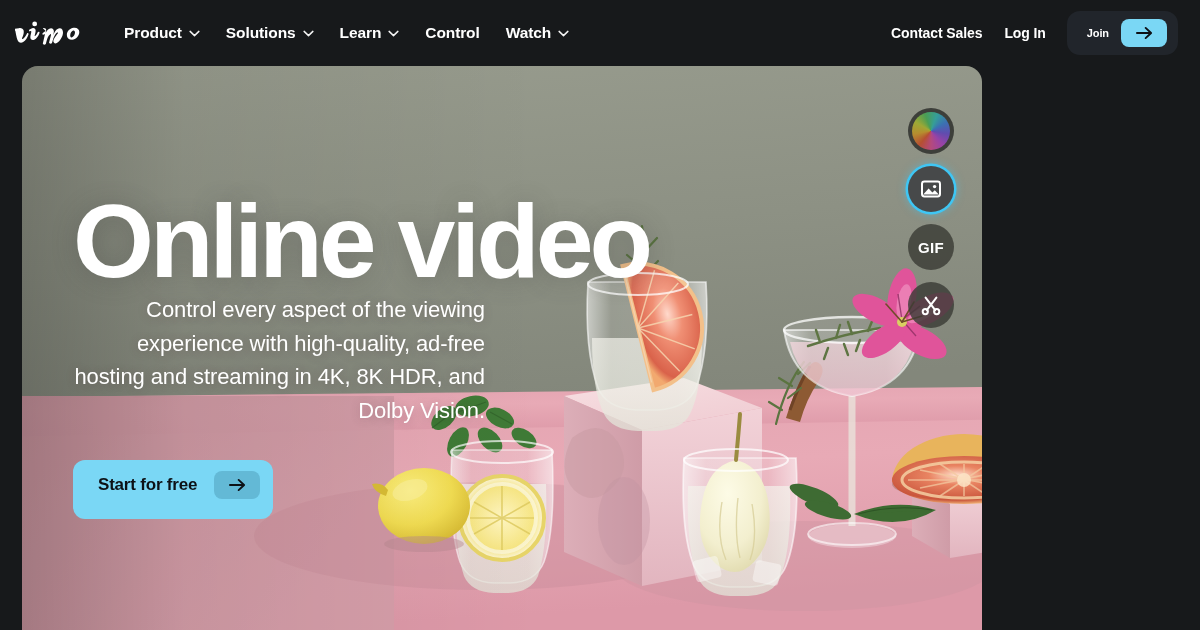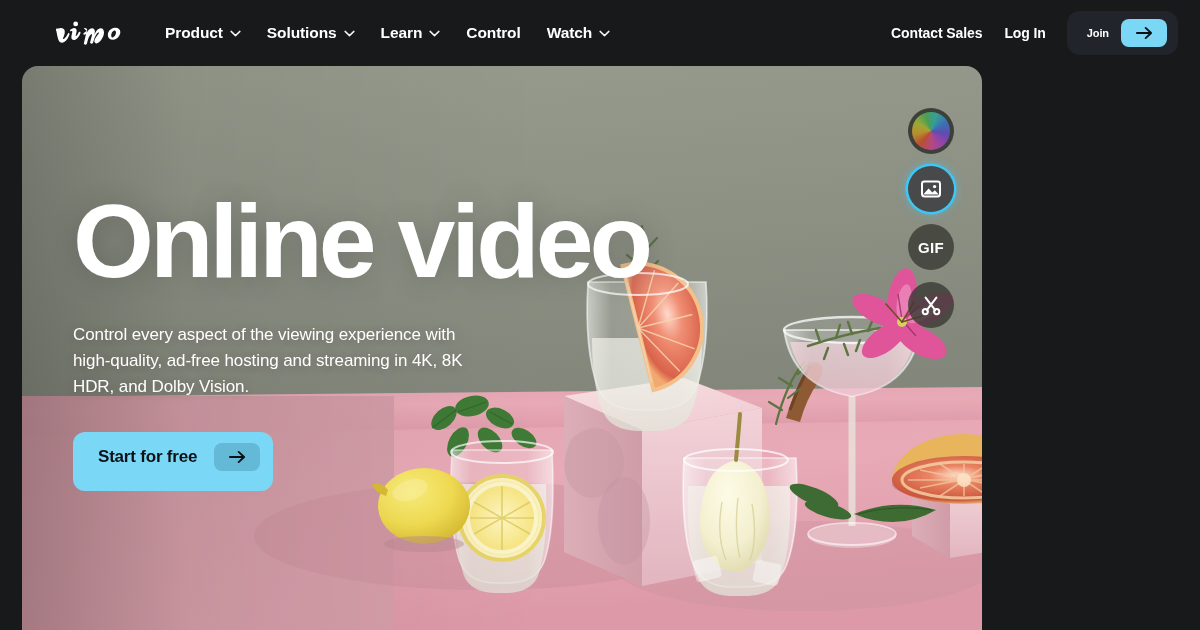--- a/index.html
+++ b/index.html
@@ -10,21 +10,21 @@
     overflow:hidden;
   }
   .page { position:relative; width:1200px; height:630px; background:#17191b; }
 
   
   .nav {
     position:absolute; top:0; left:0; width:1200px; height:66px;
     display:flex; align-items:center; z-index:50;
     background:#17191b;
   }
-  .nav-left { display:flex; align-items:center; padding-left:28px;margin-left:28px; }
+  .nav-left { display:flex; align-items:center; padding-left:15px; }
   .logo { width:72px; height:26px; display:block; }
   .nav-links { display:flex; align-items:center; margin-left:24px; }
   .nav-item {
     display:flex; align-items:center; gap:7px;
     color:#ffffff; font-size:15.5px; font-weight:700;
     padding:0 13px; height:40px; cursor:pointer; letter-spacing:-0.1px;
     white-space:nowrap;
   }
   .chev { width:11px; height:7px; display:block; opacity:.95; }
   .nav-right {
@@ -55,23 +55,24 @@
   .hero-photo { position:absolute; inset:0; width:100%; height:100%; display:block; }
 
   .hero-copy {
     position:absolute; left:51px; top:125px; width:620px; z-index:10;
   }
   .hero-title {
     color:#fff; font-size:104px; line-height:0.98; font-weight:700;
     letter-spacing:-4px; text-shadow:0 2px 26px rgba(60,60,60,.30);
   }
   .hero-sub {
-    margin-top:29px; color:#fff; font-size:17px; line-height:1.53;
+    color:#fff; font-size:22px; line-height:1.53;
     font-weight:400; max-width:412px; letter-spacing:-0.1px;
     text-shadow:0 1px 10px rgba(80,50,60,.30);
+    text-align:right;
   }
   .cta {
     margin-top:32px; display:inline-flex; align-items:center; gap:17px;
     background:#7ad7f5; border-radius:12px; padding:11px 13px 20px 25px;
     cursor:pointer;
   }
   .cta .cl { color:#0d1116; font-size:17px; font-weight:700; letter-spacing:-0.2px; }
   .cta-arrow {
     width:46px; height:28px; border-radius:8px; background:#63b9d6;
     display:flex; align-items:center; justify-content:center;

